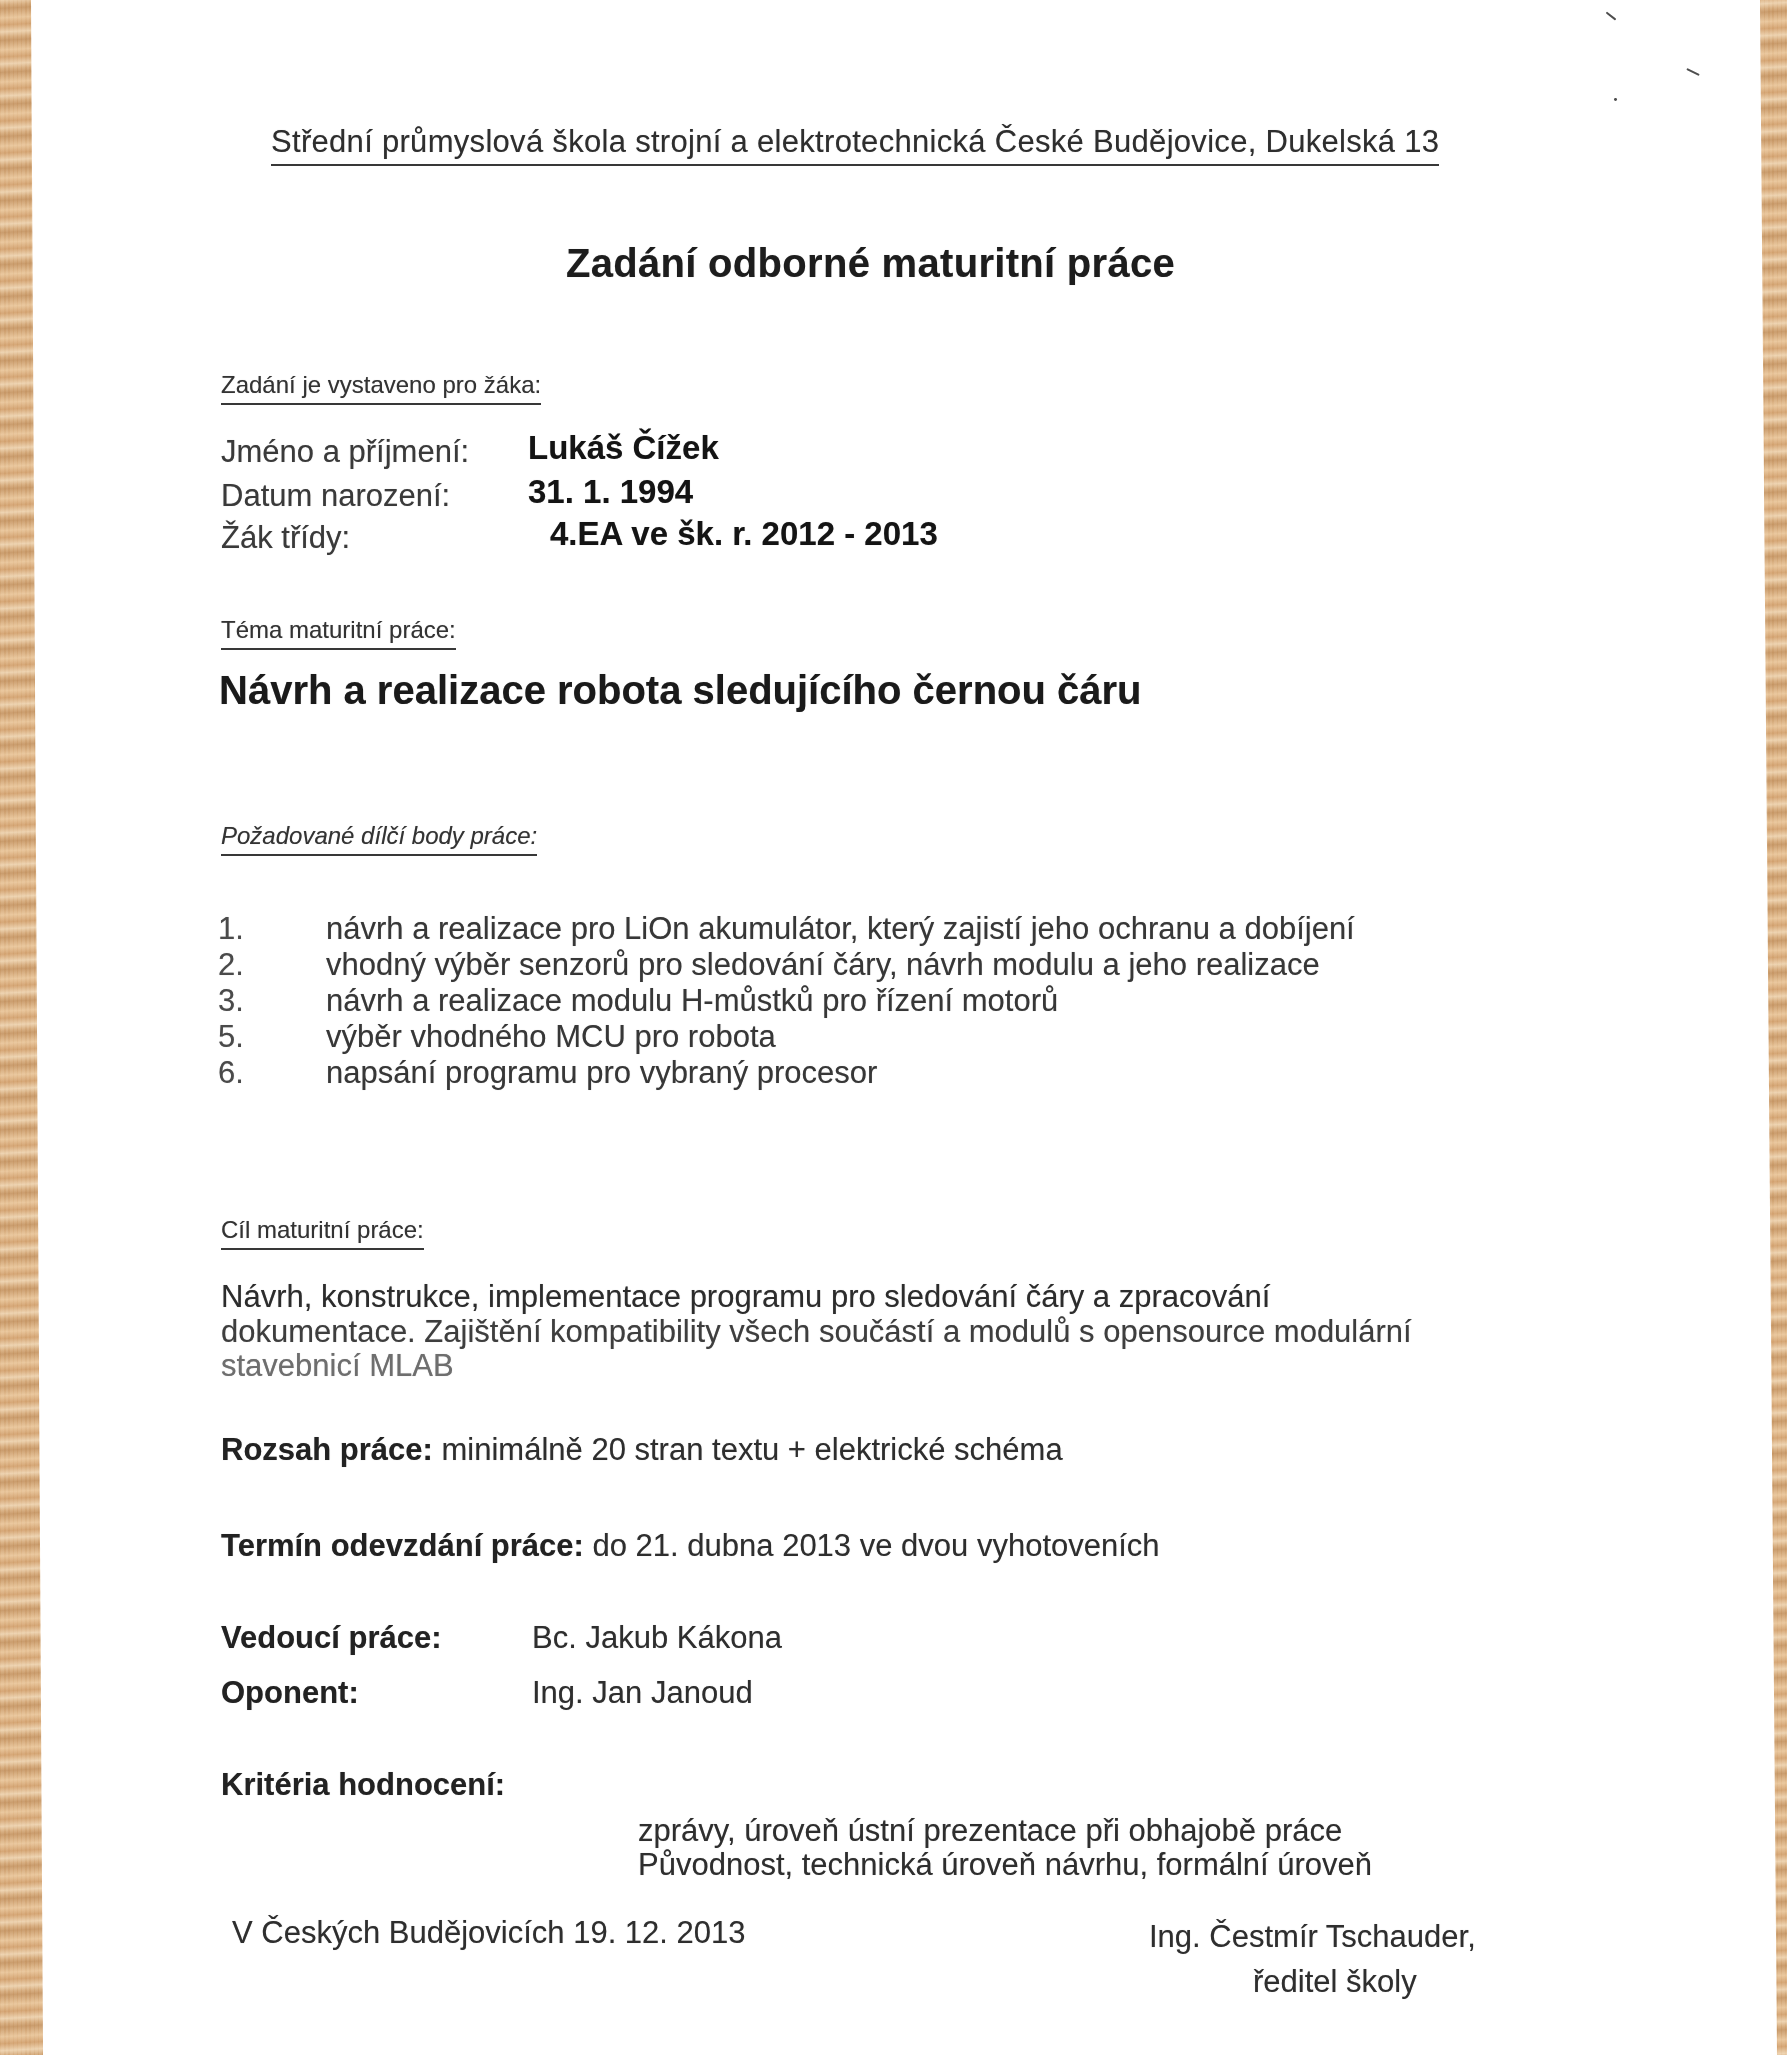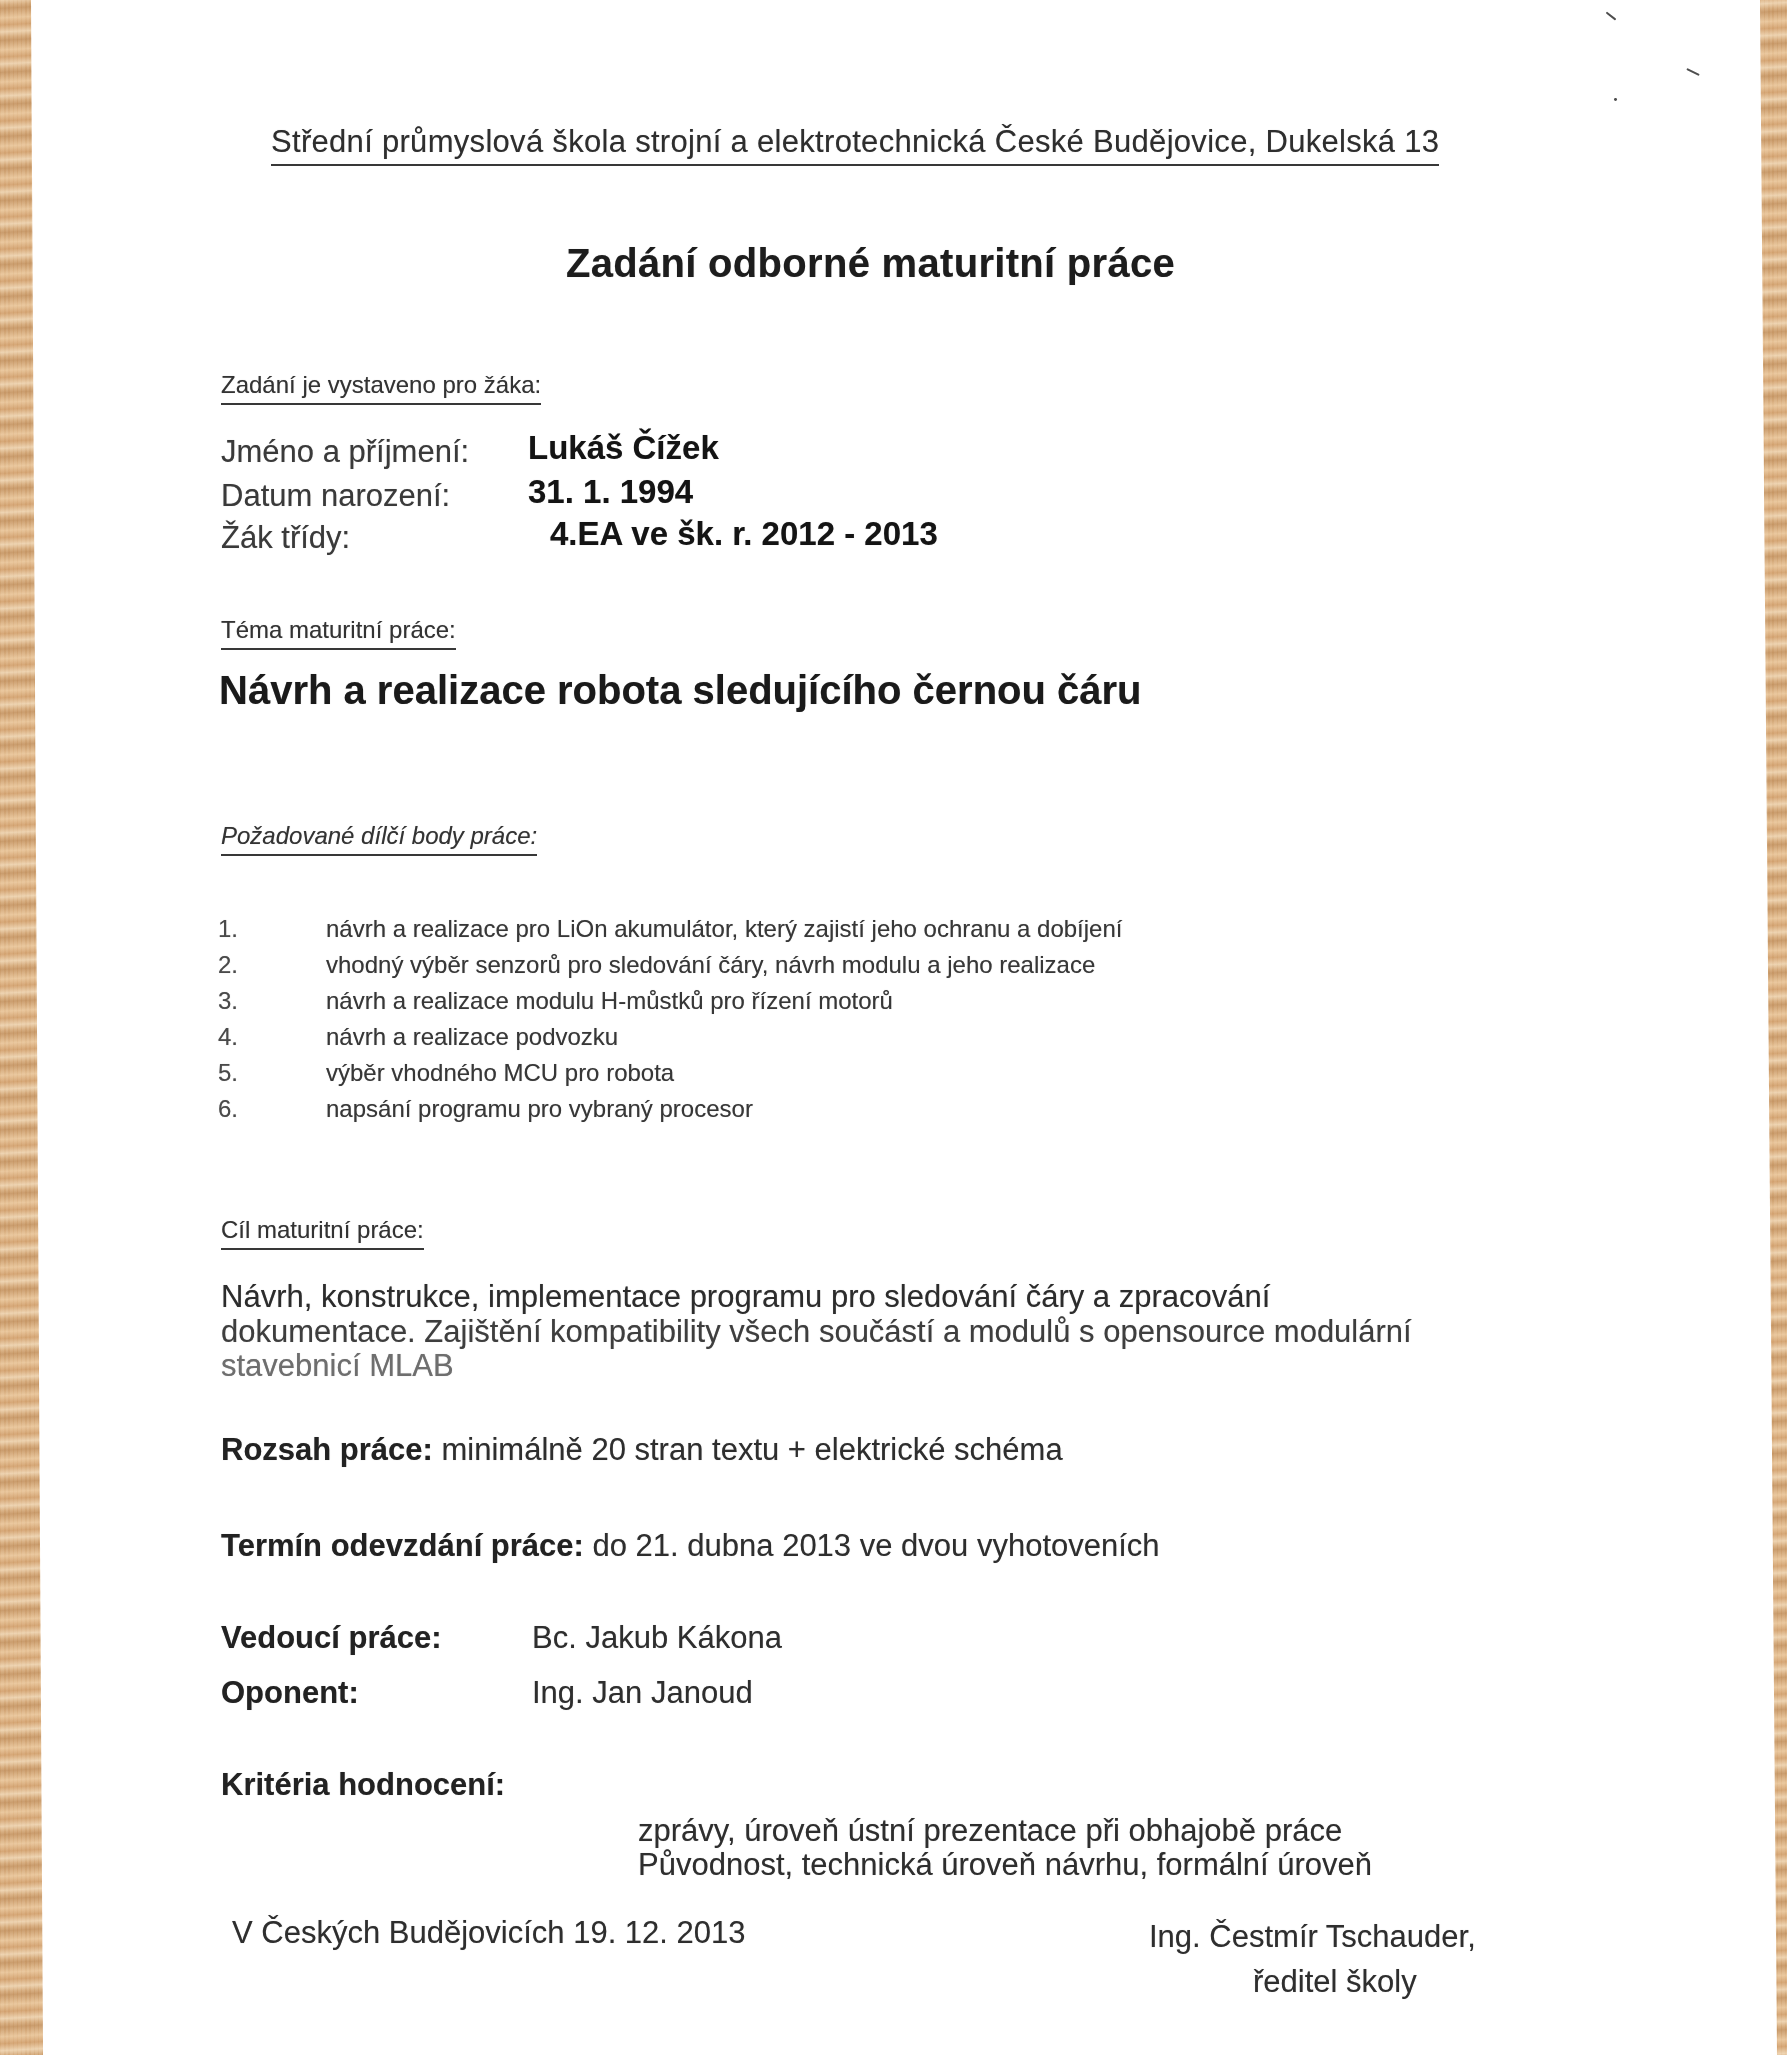--- a/index.html
+++ b/index.html
@@ -24,21 +24,21 @@
   .scan{color:#262626;text-shadow:0 0 0.7px rgba(60,60,60,.45);}
   .u{display:inline-block;border-bottom:2.8px solid #383838;padding-bottom:4.2px;}
   .h-top{font-size:31px;letter-spacing:0.3px;color:#2e2e2e;}
   .title{font-size:40px;font-weight:700;color:#1d1d1d;letter-spacing:0.3px;}
   .sect{font-size:24px;color:#333;}
   .lbl{font-size:31px;color:#3a3a3a;}
   .val{font-size:33px;font-weight:700;color:#141414;}
   .topic{font-size:40px;font-weight:700;color:#1a1a1a;}
   .body-txt{font-size:31px;color:#2e2e2e;}
   .blbl{font-size:31px;font-weight:700;color:#222;}
-  .list{font-size:24px;color:#373737;line-height:36px;}
+  .list{font-size:31px;color:#373737;line-height:36px;}
   .list .num{display:inline-block;width:108px;color:#4a4a4a;}
   .para-l1{color:#2c2c2c;}
   .para-l2{color:#3e3e3e;}
   .para-l3{color:#6e6e6e;}
   .speck{background:#4e4e4e;border-radius:1.4px;}
 </style>
 </head>
 <body>
 
 <div class="paper">
@@ -68,21 +68,20 @@
   <div class="abs scan topic" style="left:219px;top:668px;">Návrh a realizace robota sledujícího černou čáru</div>
 
   <div class="abs scan sect" style="left:221px;top:822px;font-style:italic;">
     <span class="u">Požadované dílčí body práce:</span>
   </div>
 
   <div class="abs scan list" style="left:218px;top:911px;">
     <div><span class="num">1.</span><span>návrh a realizace pro LiOn akumulátor, který zajistí jeho ochranu a dobíjení</span></div>
     <div><span class="num">2.</span><span>vhodný výběr senzorů pro sledování čáry, návrh modulu a jeho realizace</span></div>
     <div><span class="num">3.</span><span>návrh a realizace modulu H-můstků pro řízení motorů</span></div>
-    <div><span class="num">4.</span><span>návrh a realizace podvozku</span></div>
     <div><span class="num">5.</span><span>výběr vhodného MCU pro robota</span></div>
     <div><span class="num">6.</span><span>napsání programu pro vybraný procesor</span></div>
   </div>
 
   <div class="abs scan sect" style="left:221px;top:1216px;">
     <span class="u">Cíl maturitní práce:</span>
   </div>
   <div class="abs scan body-txt para-l1" style="left:221px;top:1279px;">Návrh, konstrukce, implementace programu pro sledování čáry a zpracování</div>
   <div class="abs scan body-txt para-l2" style="left:221px;top:1314px;">dokumentace. Zajištění kompatibility všech součástí a modulů s opensource modulární</div>
   <div class="abs scan body-txt para-l3" style="left:221px;top:1348px;">stavebnicí MLAB</div>

